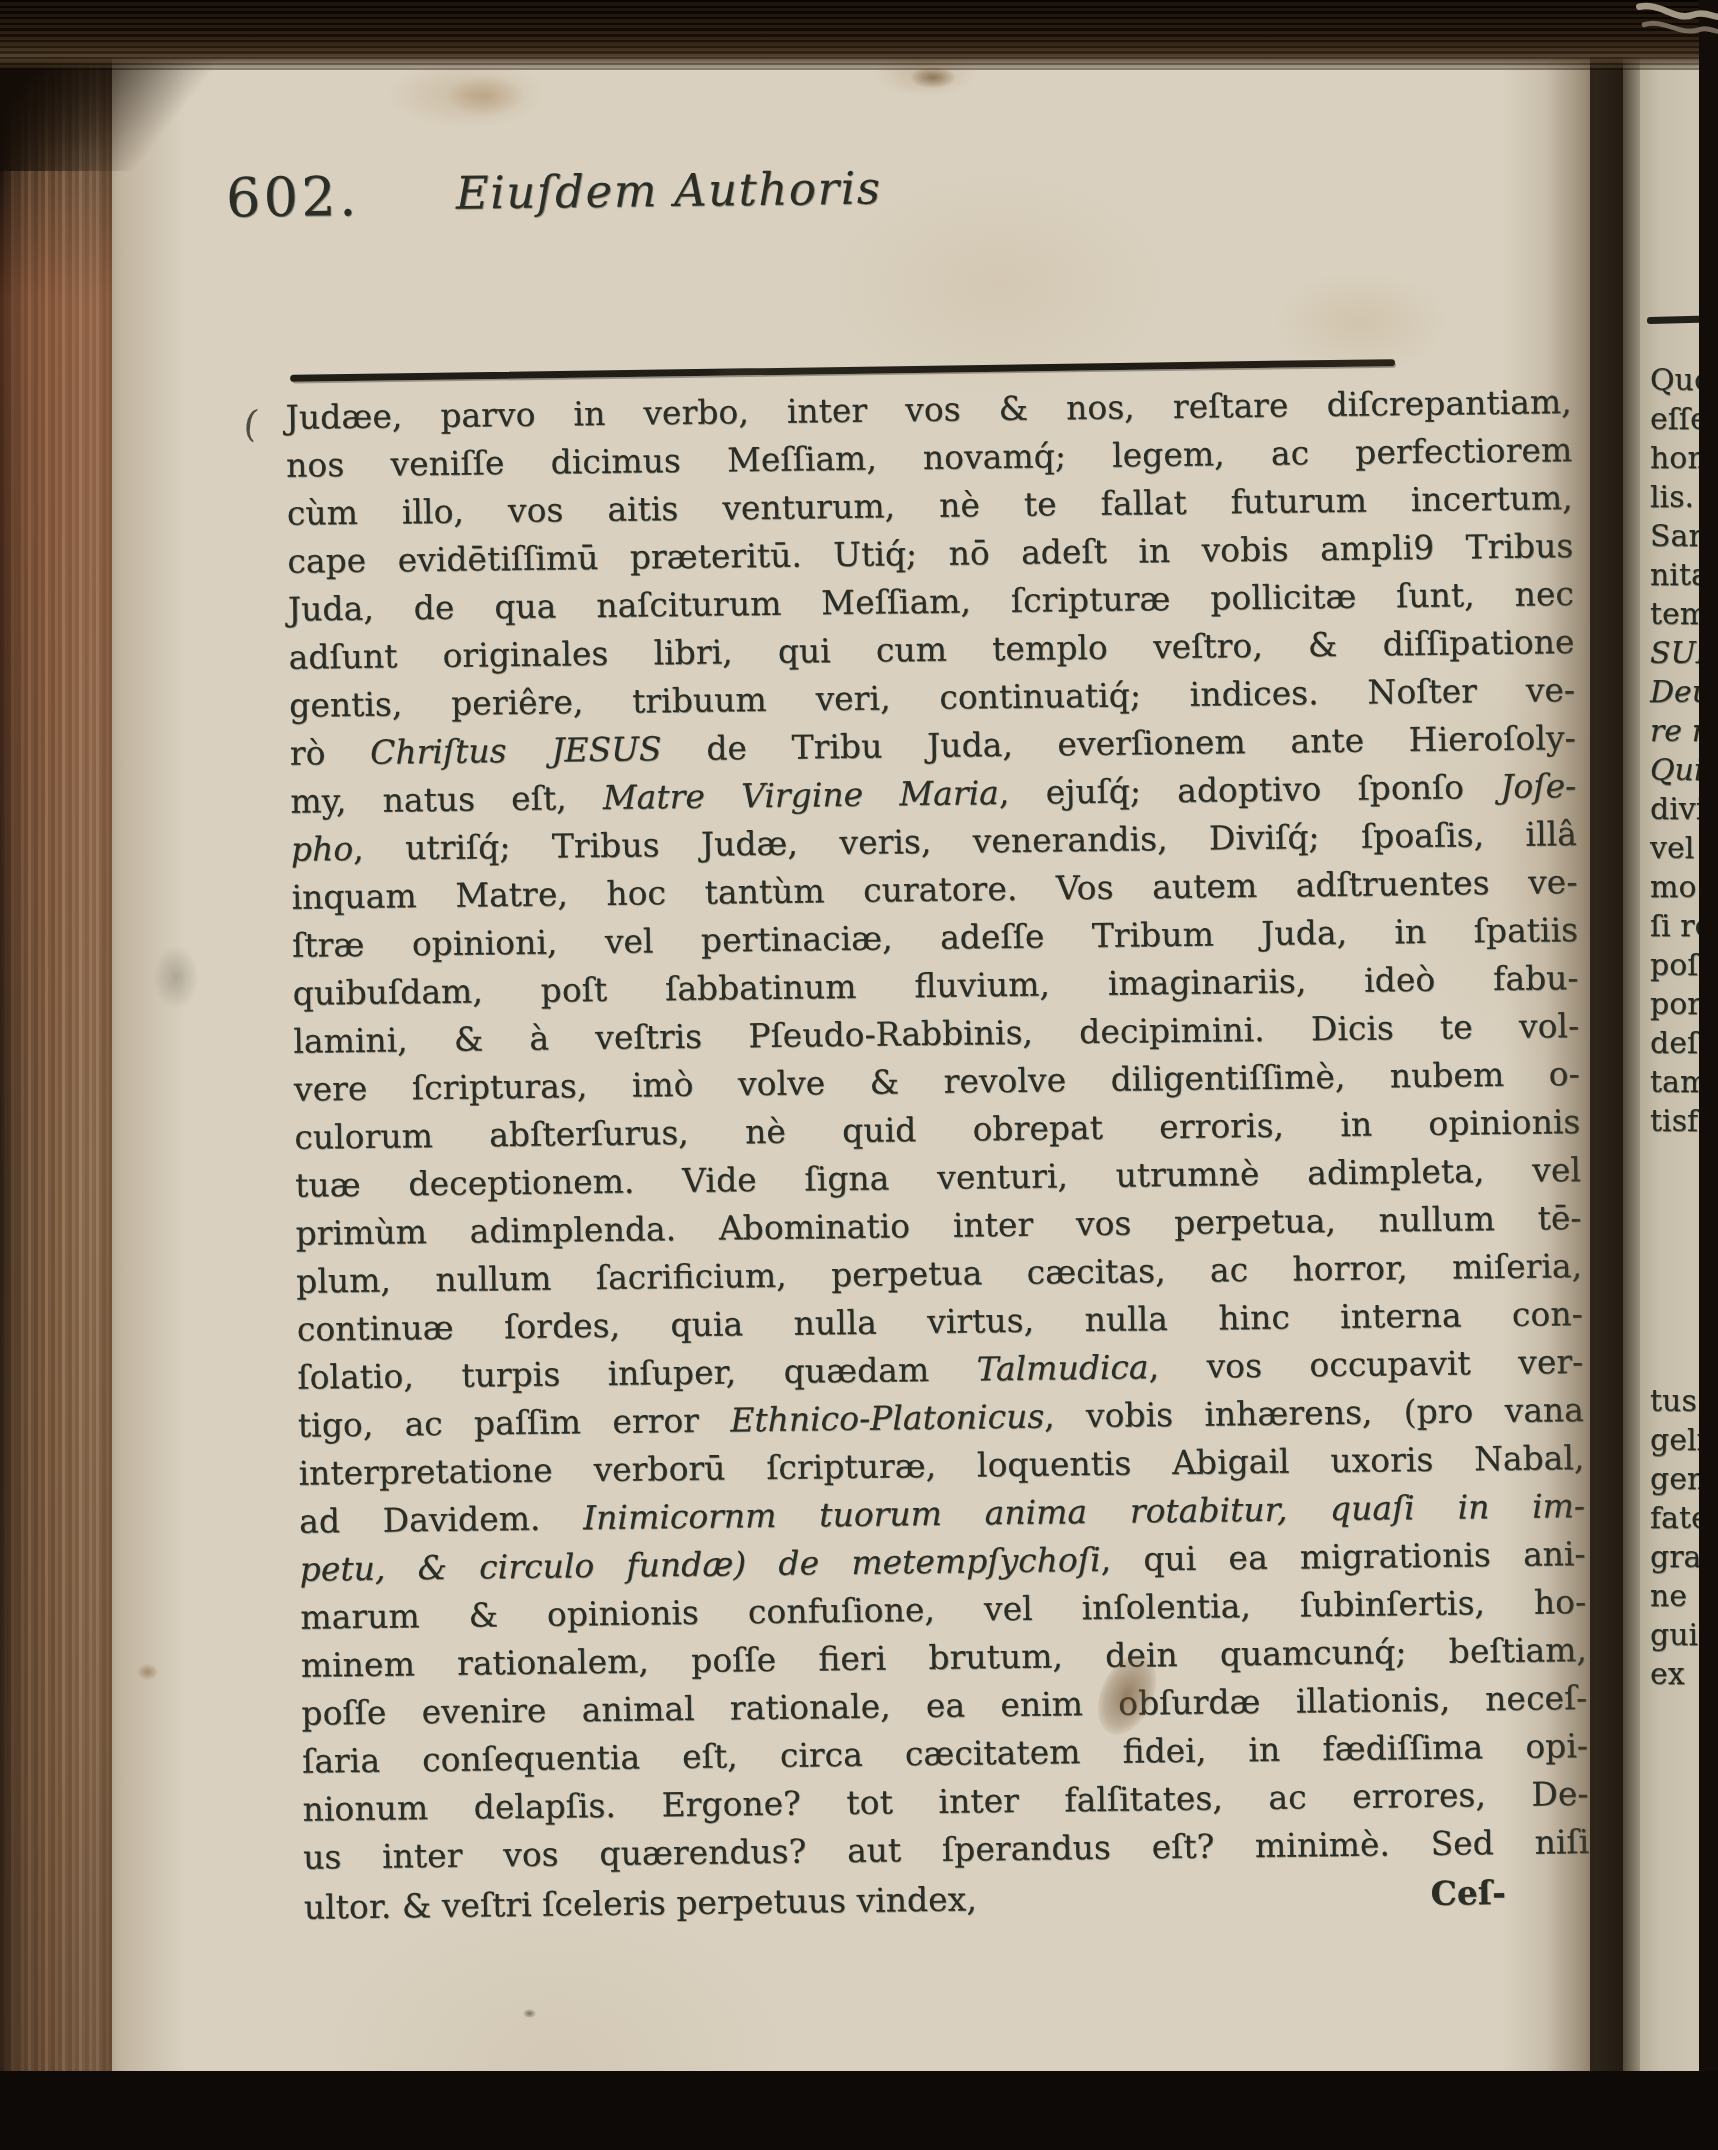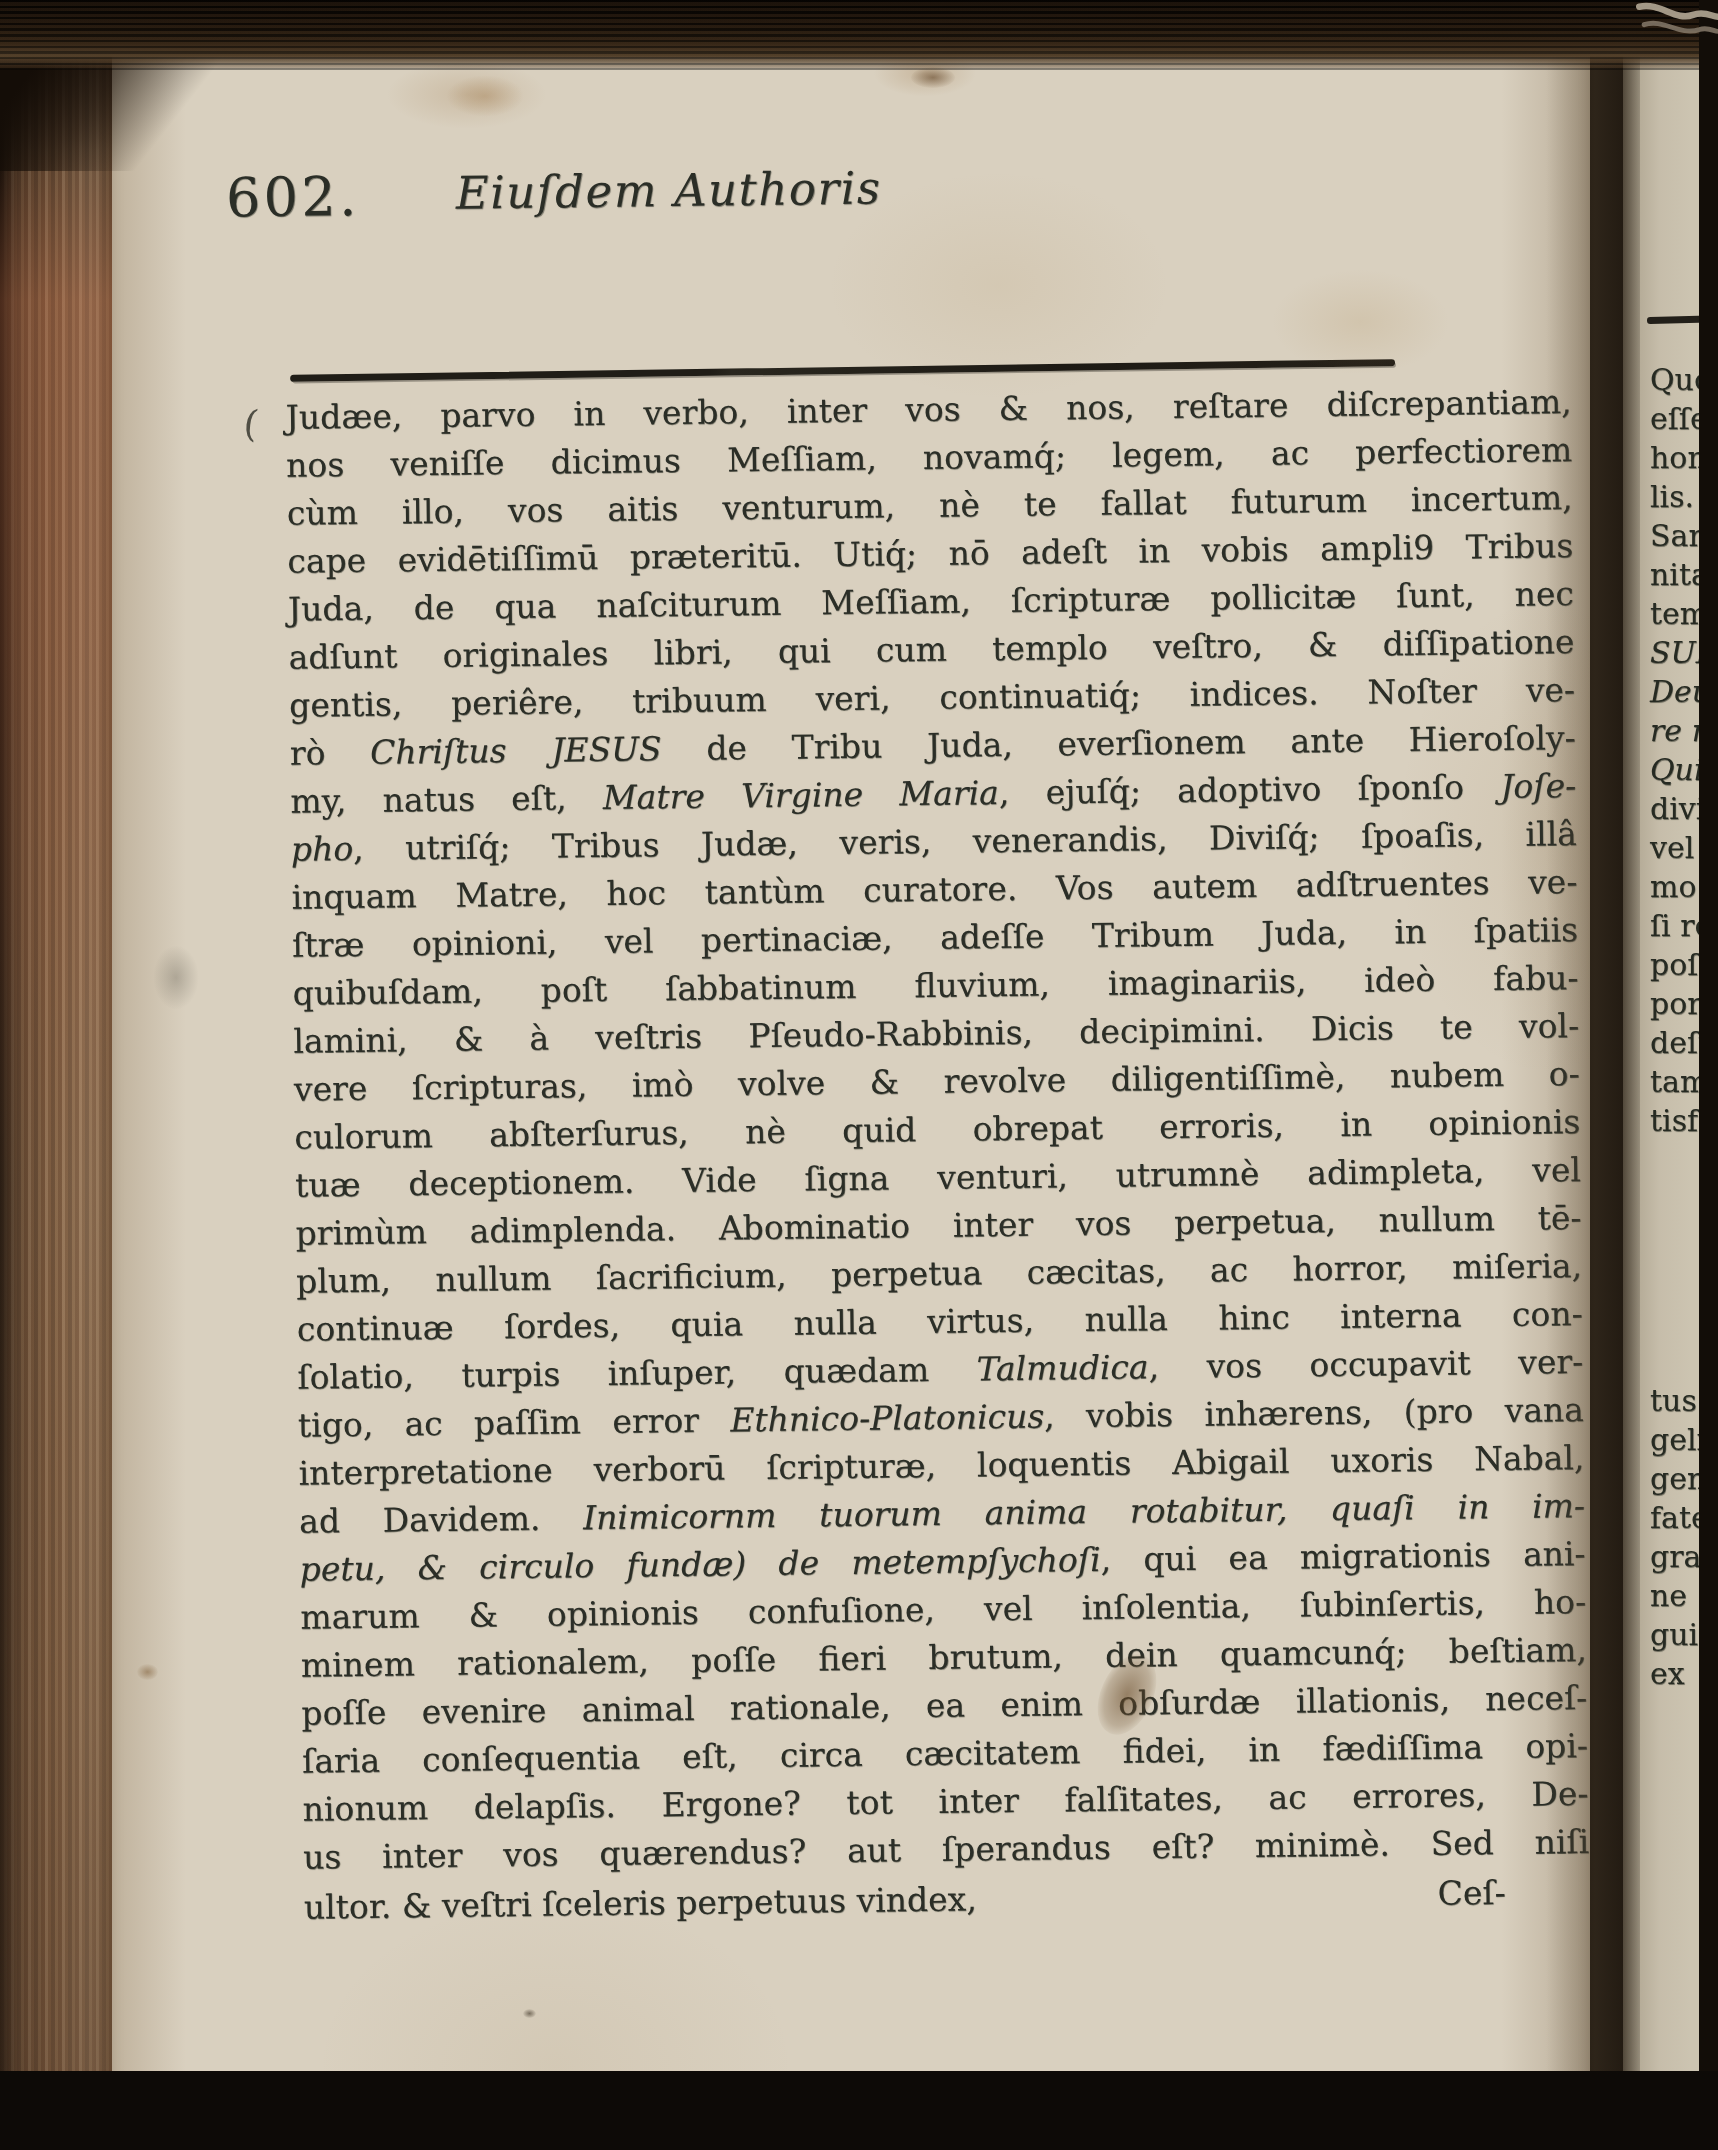--- a/index.html
+++ b/index.html
@@ -52,21 +52,21 @@
     box-shadow:1.6px 2.4px 0 -0.8px rgba(32,29,23,.35);}
   .margin-paren{position:absolute;left:127px;top:357px;font-size:37px;
     color:rgba(45,45,38,.8);transform:rotate(8deg);}
   .text-block{position:absolute;left:169px;top:349px;width:1286px;
     font-size:33px;color:var(--ink,#2b2e27);
     text-shadow:0.5px 0.7px 0.7px rgba(35,38,30,.55);}
   .line{height:48px;line-height:48px;text-align:justify;text-align-last:justify;
     text-justify:inter-word;overflow:visible;}
   .line-last{height:48px;line-height:48px;display:flex;}
   .it{font-style:italic;}
-  .catchword{margin-left:auto;margin-right:84px;}
+  .catchword{margin-left:auto;margin-right:84px;font-weight:bold;}
 
   
   .facing-page{position:absolute;left:1623px;top:46px;width:96px;height:2105px;overflow:hidden;
     background:linear-gradient(90deg,#a89e89 0,#c6bdaa 38%,var(--facing_paper,#ccc4b1) 70%);
     box-shadow:inset 0 13px 16.3px -9.8px rgba(40,26,14,.6);}
   .facing-rule{position:absolute;left:24.4px;top:270px;width:77px;height:7.3px;
     background:#221f19;border-radius:3.3px;transform:rotate(-1.5deg);}
   .facing-col{position:absolute;left:27px;top:314px;width:73px;font-size:30px;
     color:#262a22;text-shadow:0.5px 0.7px 0.7px rgba(35,38,30,.55);white-space:nowrap;}
   .frag{height:39px;line-height:39px;}

